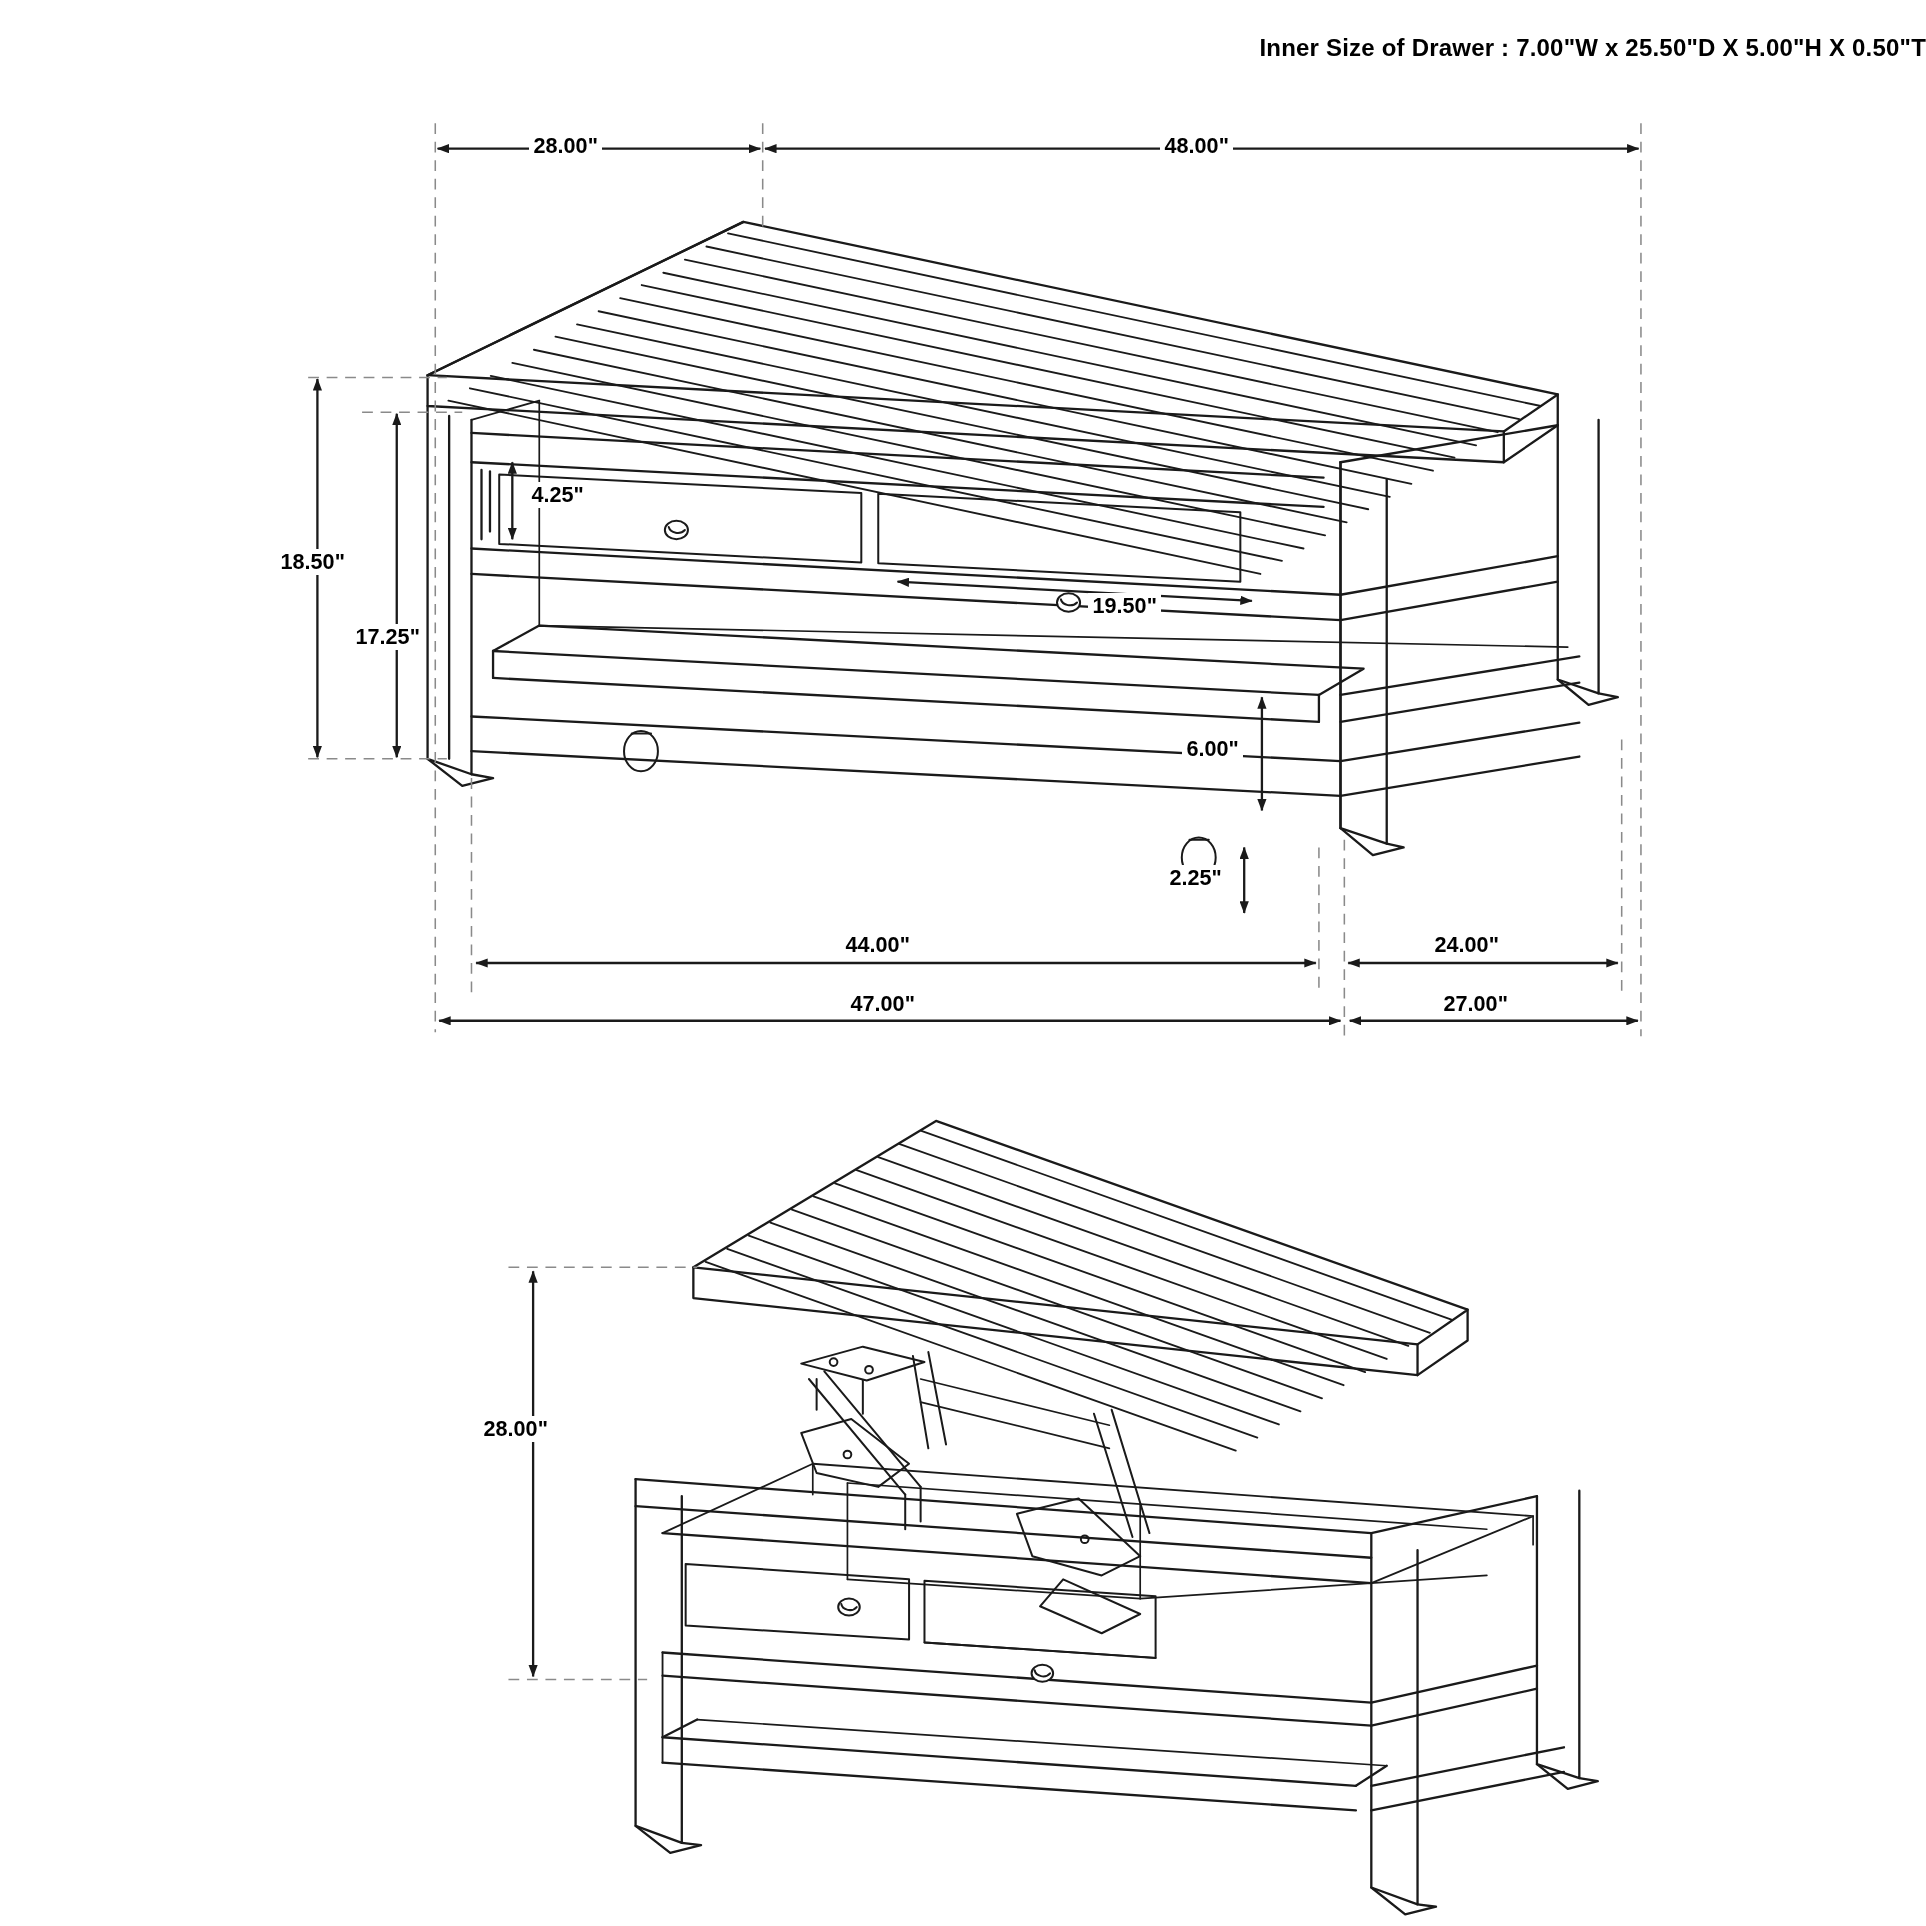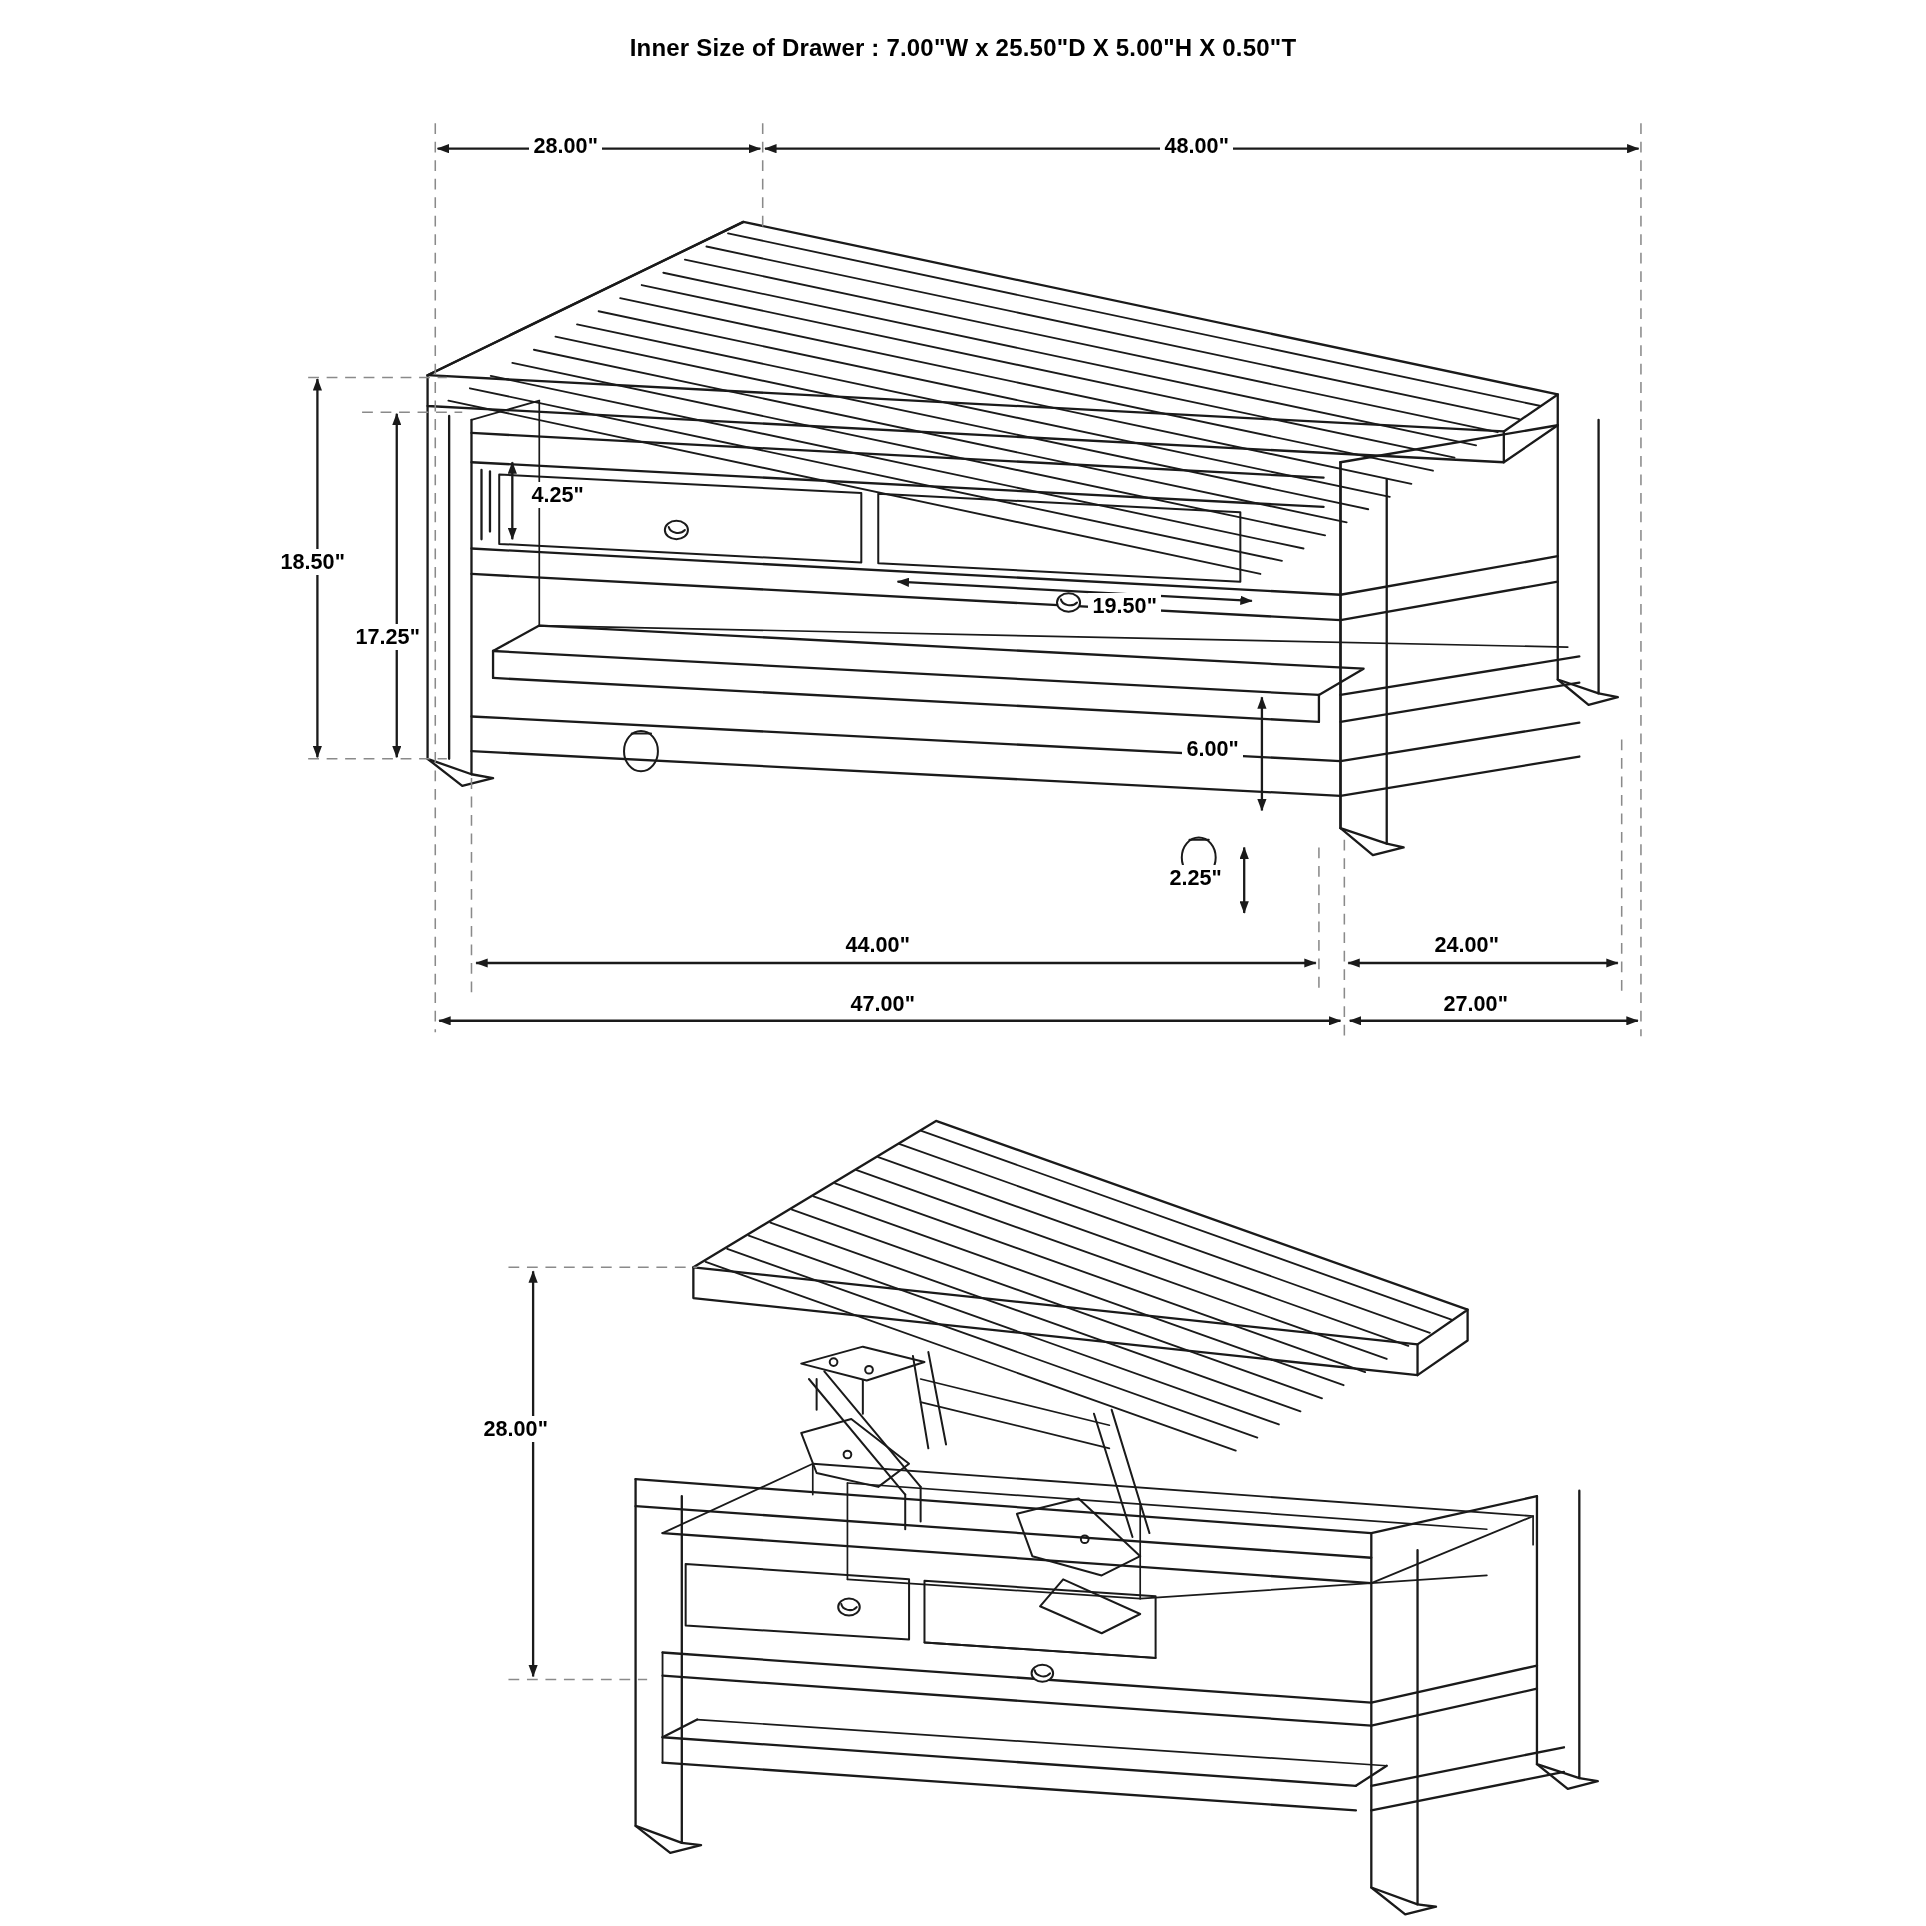--- a/index.html
+++ b/index.html
@@ -1,19 +1,19 @@
 <!DOCTYPE html>
 <html style="font-size:12.3px"><head>
 <meta charset="utf-8">
 <style>
   html,body{margin:0;padding:0;background:#ffffff;}
   body{width:1926px;height:1926px;font-family:"Liberation Sans",sans-serif;color:#000;}
   #stage{position:relative;width:1926px;height:1926px;overflow:hidden;}
   .title{
-    position:absolute;left:0;top:34px;width:1926px;text-align:center;
+    position:absolute;left:0;top:34px;width:1926px;text-align:right;
     font-size:24px;font-weight:bold;letter-spacing:0.2px;
   }
   svg{position:absolute;left:0;top:0;}
   .dimlabel{
     position:absolute;font-size:21.6px;font-weight:bold;white-space:nowrap;
     background:#fff;padding:0 4.6px;
   }
 </style>
 </head>
 <body>

